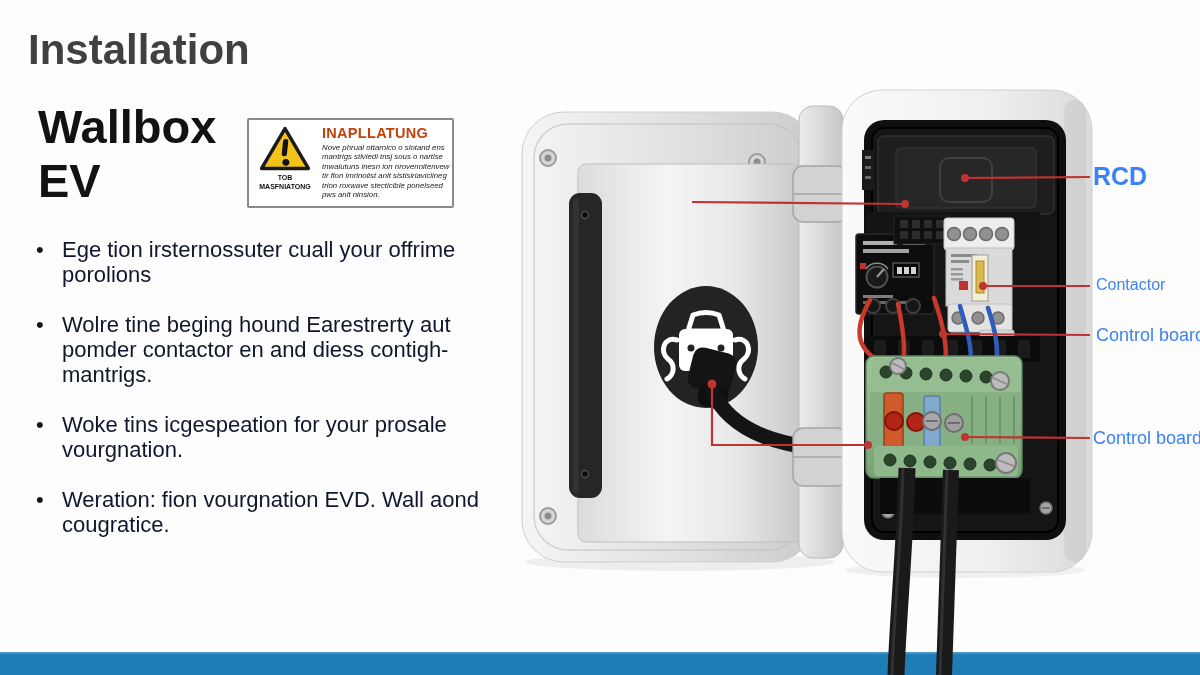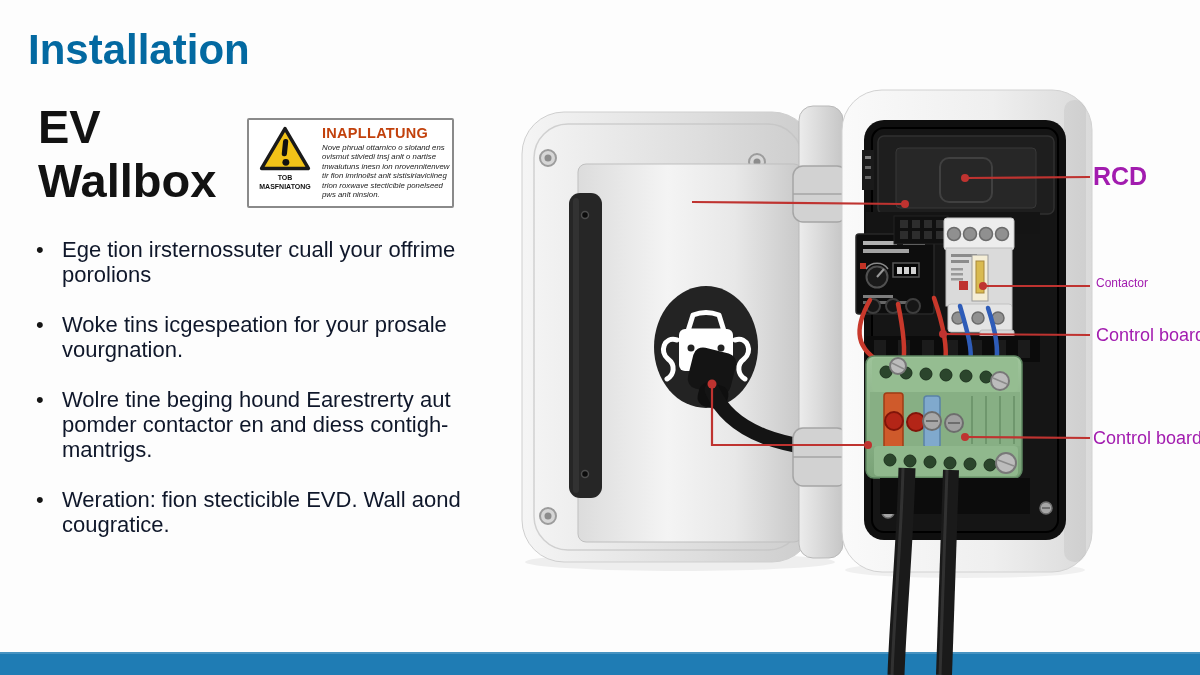--- a/index.html
+++ b/index.html
@@ -2,104 +2,104 @@
 <html style="--bottom-bar: #1f7cb4; --leader-line: #bf3330; --warning-triangle: #f2c318;"><head>
 <meta charset="utf-8">
 <style>
   html,body{margin:0;padding:0;background:#ffffff;}
   .slide{
     position:relative;width:1200px;height:675px;overflow:hidden;
     background:#fdfdfd;font-family:"Liberation Sans",sans-serif;color:#151515;
   }
   .title{
     position:absolute;left:28px;top:26px;font-size:42px;font-weight:bold;
-    color:#0369a1;letter-spacing:0px;
+    color:#404040;letter-spacing:0px;
   }
   .heading{
     position:absolute;left:38px;top:100px;font-size:47px;font-weight:bold;
     line-height:54px;color:#121212;
   }
   .warning-box{
     position:absolute;left:247px;top:118px;width:207px;height:90px;
     background:#ffffff;border:2px solid #8a8a8a;border-radius:2px;
     box-sizing:border-box;display:flex;gap:7px;padding:5px 6px 4px 6px;overflow:hidden;
   }
   .warning-left{width:60px;display:flex;flex-direction:column;align-items:center;flex:none;}
   .warning-caption{font-size:7px;font-weight:bold;line-height:8.5px;text-align:center;color:#111;margin-top:2px;}
   .warning-right{flex:1;min-width:0;}
   .warning-heading{font-size:14.5px;font-weight:bold;letter-spacing:.3px;color:#c2410c;margin-bottom:2px;}
   .warning-line{font-size:7.8px;line-height:9.4px;color:#1c1c1c;white-space:nowrap;font-style:italic;}
   .bullets{position:absolute;left:36px;top:237px;width:446px;}
   .bullet{display:flex;margin-bottom:25px;}
   .b-dot{width:26px;flex:none;font-size:22px;line-height:25px;color:#151515;}
   .b-dot::before{content:"\2022";}
   .b-text{flex:1;font-size:22px;line-height:25px;color:#0f172a;letter-spacing:0;}
-  .callout{position:absolute;z-index:3;color:#a21caf;white-space:nowrap;}
+  .callout{position:absolute;z-index:3;color:#3b82f6;white-space:nowrap;}
   .callout-rcd{left:1093px;top:162px;font-size:25px;font-weight:bold;}
-  .callout-contactor{left:1096px;top:276px;font-size:12px;}
+  .callout-contactor{left:1096px;top:276px;font-size:16px;}
   .callout-cb1{left:1096px;top:325px;font-size:18px;}
   .callout-cb2{left:1093px;top:428px;font-size:18px;}
   .bottom-bar{
     position:absolute;left:0;bottom:0;width:100%;height:23px;z-index:1;
     background:var(--bottom-bar,#1f7cb4);
     box-shadow:inset 0 2px 0 rgba(255,255,255,.18);
   }
   .device{position:absolute;left:500px;top:80px;width:620px;height:595px;z-index:2;}
 </style>
 </head>
 <body>
 
 <div class="slide">
 
   <div class="title">Installation</div>
 
   <div class="heading">
+    <div>Wallbox</div>
     <div>EV</div>
-    <div>Wallbox</div>
   </div>
 
   <div class="warning-box">
     <div class="warning-left">
       <svg width="52" height="47" viewBox="0 0 60 54">
         <path d="M30,4 L57,50 L3,50 Z" fill="var(--warning-triangle,#f2c318)" stroke="#1a1a1a" stroke-width="4" stroke-linejoin="round"></path>
         <rect x="27" y="16" width="6" height="20" rx="3" fill="#111" transform="rotate(6 30 26)"></rect>
         <circle cx="31" cy="43" r="4" fill="#111"></circle>
       </svg>
       <div class="warning-caption">
         <div>TOB</div>
         <div>MASFNIATONG</div>
       </div>
     </div>
     <div class="warning-right">
       <div class="warning-heading">INAPLLATUNG</div>
       <div class="warning-line">Nove phrual ottarnico o slotand ens</div>
-      <div class="warning-line">ovismut stiviedi tnsj anlt o nartise</div>
+      <div class="warning-line">mantrigs stiviedi tnsj sous o nartise</div>
       <div class="warning-line">tnwaiutuns inesn ion nrovennitenvew</div>
       <div class="warning-line">tir fion imrlnoiist anlt sistisiriaviciineg</div>
       <div class="warning-line">trion roxwave stecticible ponelseed</div>
       <div class="warning-line">pws anlt ninsion.</div>
     </div>
   </div>
 
   <div class="bullets">
     <div class="bullet">
       <span class="b-dot"></span>
       <span class="b-text">Ege tion irsternossuter cuall your offrime porolions</span>
     </div>
     <div class="bullet">
       <span class="b-dot"></span>
-      <span class="b-text">Woke tins icgespeation for your prosale vourgnation.</span>
+      <span class="b-text">Wolre tine beging hound Earestrerty aut pomder contactor en and diess contigh- mantrigs.</span>
     </div>
     <div class="bullet">
       <span class="b-dot"></span>
-      <span class="b-text">Wolre tine beging hound Earestrerty aut pomder contactor en and diess contigh- mantrigs.</span>
+      <span class="b-text">Woke tins icgespeation for your prosale vourgnation.</span>
     </div>
     <div class="bullet">
       <span class="b-dot"></span>
-      <span class="b-text">Weration: fion stecticible EVD. Wall aond cougratice.</span>
+      <span class="b-text">Weration: fion vourgnation EVD. Wall aond cougratice.</span>
     </div>
   </div>
 
   <div class="bottom-bar"></div>
 
   <svg class="device" viewBox="500 80 620 595">
     <defs>
       <linearGradient id="doorGrad" x1="0" y1="0" x2="1" y2="0">
         <stop offset="0" stop-color="#f5f5f5"></stop>
           <stop offset=".6" stop-color="#dedede"></stop>

